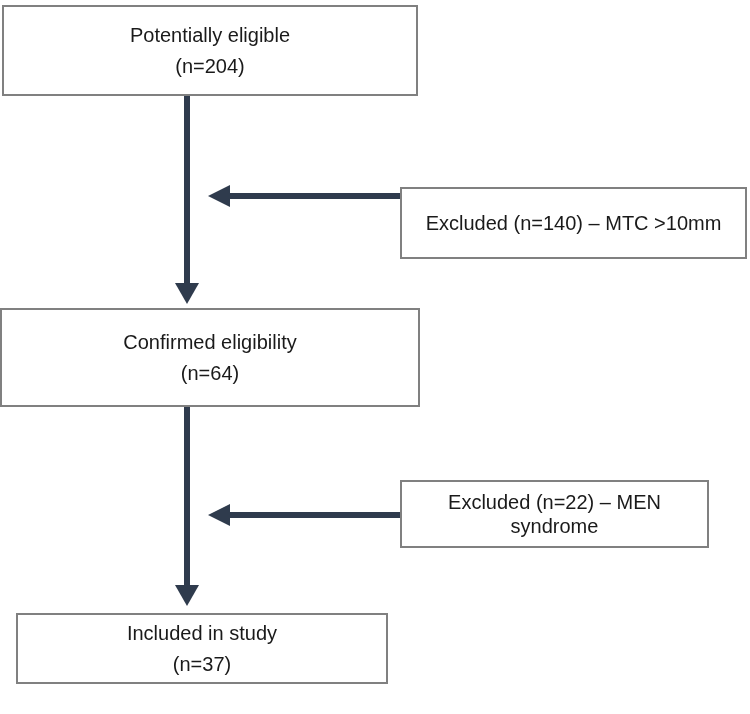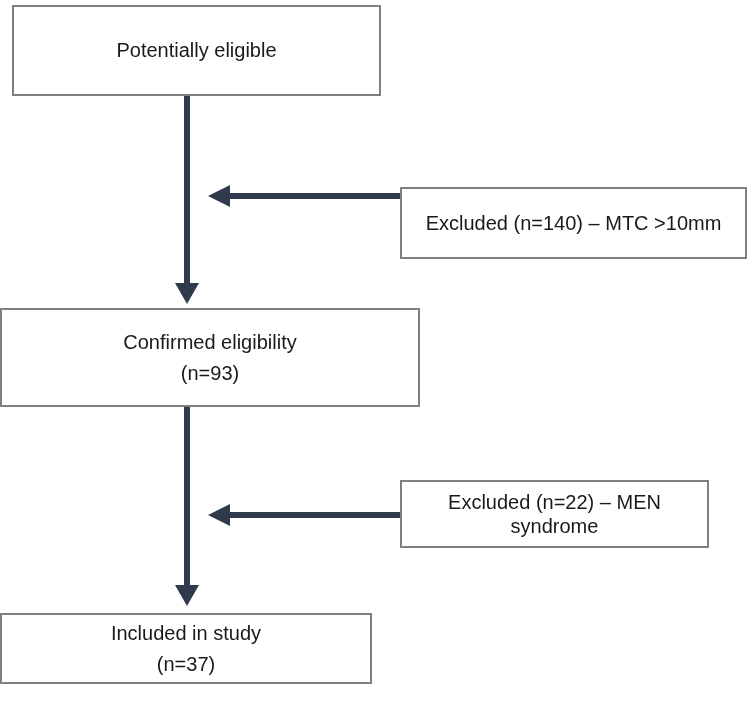--- a/index.html
+++ b/index.html
@@ -27,23 +27,23 @@
     align-items:center;
     justify-content:center;
     text-align:center;
     font-size:20px;
     line-height:31px;
   }
   .node.side{
     flex-direction:row;
     line-height:24px;
   }
-  #node-potentially-eligible{left:12px;  top:5px;   width:369px; height:91px;}
+  #node-potentially-eligible{left:2px;  top:5px;   width:416px; height:91px;}
   #node-confirmed-eligibility{left:0px; top:308px; width:420px; height:99px;}
-  #node-included-in-study{left:0px;  top:613px; width:372px; height:71px;text-align:right;}
+  #node-included-in-study{left:16px;  top:613px; width:372px; height:71px;text-align:right;}
   #node-excluded-mtc{left:400px; top:159px; width:347px; height:72px;margin-top:28px;}
   #node-excluded-men{left:400px; top:480px; width:309px; height:68px;}
   .arrows{position:absolute;left:0;top:0;width:750px;height:714px;pointer-events:none;}
   .arrows line{stroke:var(--arrow);stroke-width:6;}
   .arrows polygon{fill:var(--arrow);}
 </style>
 </head>
 <body>
 
 <div class="canvas">
@@ -66,29 +66,30 @@
     </g>
 
     <g>
       <line x1="400" y1="515" x2="229" y2="515"></line>
       <polygon points="208,515 230,504 230,526"></polygon>
     </g>
   </svg>
 
   <div class="node" id="node-potentially-eligible">
     <div>Potentially eligible</div>
+    <div>(n=204)</div>
   </div>
 
   <div class="node side" id="node-excluded-mtc">
     <div>Excluded (n=140) – MTC &gt;10mm</div>
   </div>
 
   <div class="node" id="node-confirmed-eligibility">
     <div>Confirmed eligibility</div>
-    <div>(n=93)</div>
+    <div>(n=64)</div>
   </div>
 
   <div class="node side" id="node-excluded-men">
     <div>Excluded (n=22) – MEN syndrome</div>
   </div>
 
   <div class="node" id="node-included-in-study">
     <div>Included in study</div>
     <div>(n=37)</div>
   </div>

